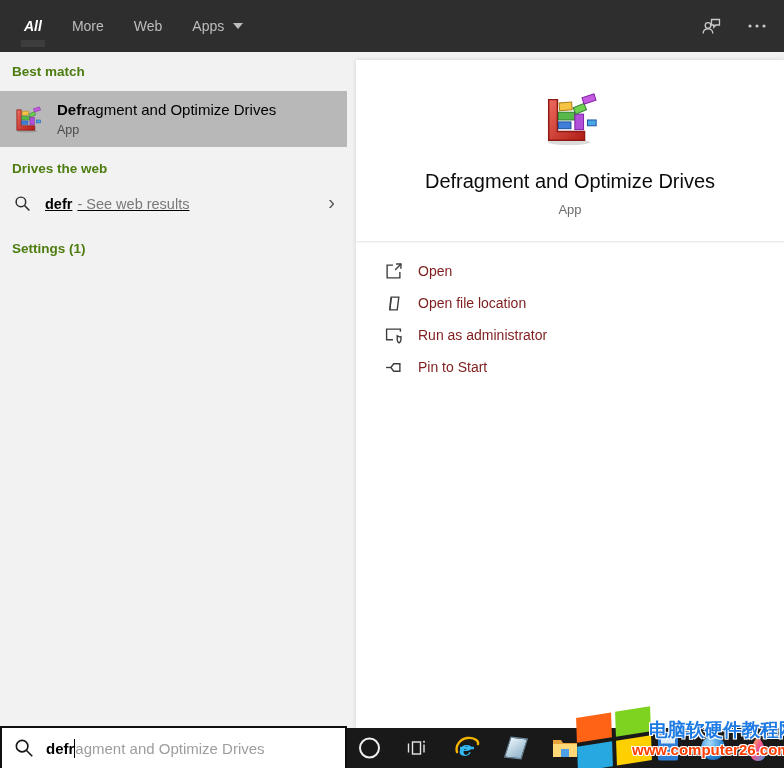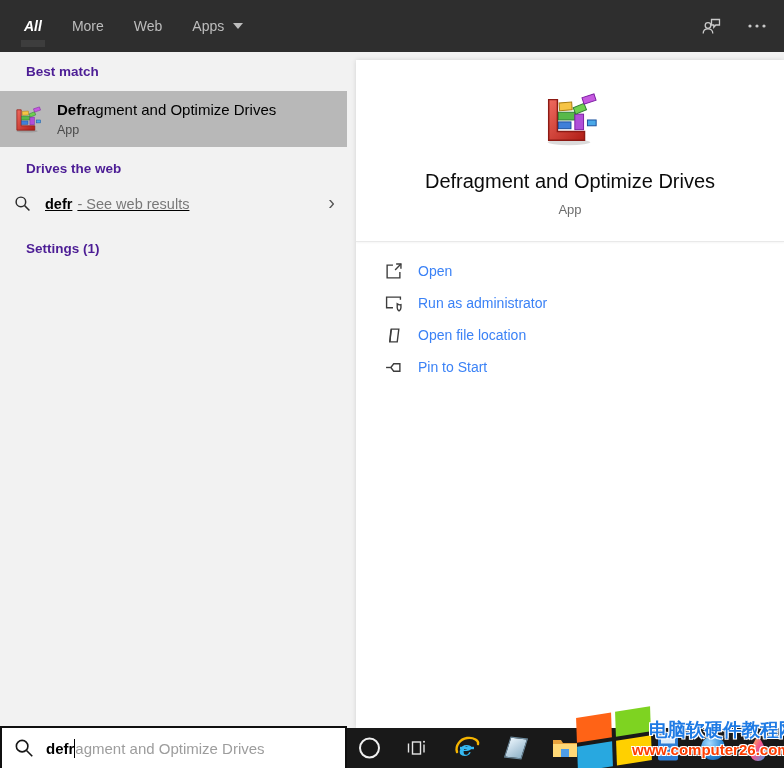--- a/index.html
+++ b/index.html
@@ -14,21 +14,21 @@
   .tab.active::before { content:""; position:absolute; left:-3px; right:-3px; bottom:5px; height:7px; background:#3d3d3d; z-index:0; }
   .tab span { position:relative; z-index:1; }
   .caret-down { width:0; height:0; border-left:5px solid transparent; border-right:5px solid transparent; border-top:6px solid #bdbdbd; margin-left:9px; }
   .topbar-spacer { flex:1; }
   .topbar-icons { display:flex; align-items:center; gap:24px; }
   .topbar-icons svg { display:block; }
 
   
   .main { display:flex; height:676px; }
   .left { width:347px; background:#f2f2f2; flex:none; }
-  .section-header { font-size:13.5px; font-weight:bold; color:#4c1d95; padding-left:26px; }
+  .section-header { font-size:13.5px; font-weight:bold; color:#4d7c0f; padding-left:12px; }
   .hdr-best { padding-top:12px; }
   .best-row { margin-top:12px; height:56px; background:#b8b8b8; display:flex; align-items:center; padding-left:12px; cursor:pointer; }
   .best-icon { width:31px; height:31px; margin-right:14px; flex:none; }
   .best-title { font-size:15px; color:#000; line-height:1.2; }
   .best-sub { font-size:12.5px; color:#4a4a4a; margin-top:4px; }
   .hdr-web { margin-top:14px; }
   .web-row { margin-top:10px; height:35px; display:flex; align-items:center; padding:0 12px 0 14px; cursor:pointer; }
   .web-row svg { flex:none; margin-right:14px; }
   .web-text { font-size:14.5px; color:#000;text-decoration:underline; }
   .web-text b { font-weight:bold; }
@@ -37,21 +37,21 @@
   .hdr-settings { margin-top:20px; }
 
   .right { flex:1; background:#f2f2f2; padding:8px 0 0 9px; }
   .card { background:#fff; height:100%; box-shadow:0 0 5px rgba(0,0,0,.13); }
   .hero { text-align:center; padding-top:28px; }
   .hero-icon { width:62px; height:62px; }
   .hero-title { font-size:20px; font-weight:400; color:#0b0b0b; margin-top:16px; }
   .hero-sub { font-size:13px; color:#6d6d6d; margin-top:9px; }
   .divider { height:1px; background:#e9e9e9; margin-top:24px; box-shadow:0 1px 2px rgba(0,0,0,.06); }
   .actions { list-style:none; margin-top:13px; padding-left:29px; }
-  .action { display:flex; align-items:center; height:32px; gap:16px; font-size:14px; color:#3b82f6; cursor:pointer; }
+  .action { display:flex; align-items:center; height:32px; gap:16px; font-size:14px; color:#7f1d1d; cursor:pointer; }
   .action svg { flex:none; }
 
   
   .footer { position:absolute; left:0; bottom:0; width:784px; height:40px; display:flex; align-items:flex-end; }
   .searchbox { width:347px; height:42px; background:#fff; border:2px solid #101010; border-bottom:none; display:flex; align-items:center; padding-left:12px; flex:none; }
   .searchbox svg { margin-right:12px; flex:none; }
   .typed { font-size:15px; font-weight:600; color:#000; }
   .cursor-caret { display:inline-block; width:1px; height:19px; background:#000; vertical-align:-4px; }
   .suggestion { font-size:15px; color:#9d9d9d; }
   .taskbar { flex:1; height:40px; background:#191919; position:relative; }
@@ -178,31 +178,31 @@
         <li class="action">
           <svg width="17" height="17" viewBox="0 0 16 16" fill="none" stroke="#3d3d3d" stroke-width="1.3">
             <path d="M14 8.5 V14 H2 V2 H7.5"></path>
               <path d="M9.5 6.5 L15 1"></path>
               <path d="M10.5 1 H15 V5.5"></path>
           </svg>
           <span>Open</span>
         </li>
         <li class="action">
           <svg width="17" height="17" viewBox="0 0 16 16" fill="none" stroke="#3d3d3d" stroke-width="1.3">
+            <path d="M6 2 H13 L11.5 14 H4.5 Z"></path>
+              <path d="M6 2 C5 3.5 5 12.5 4.5 14"></path>
+          </svg>
+          <span>Open file location</span>
+        </li>
+        <li class="action">
+          <svg width="17" height="17" viewBox="0 0 16 16" fill="none" stroke="#3d3d3d" stroke-width="1.3">
             <path d="M14.5 4.5 V2 H1.5 V12 H7.5"></path>
             <path d="M11.5 8.4 C12.6 9.2 13.9 9.4 15 9.1 V12 C15 13.9 13.2 15 13.2 15 C13.2 15 11.5 13.9 11.5 12 Z"></path>
           </svg>
           <span>Run as administrator</span>
-        </li>
-        <li class="action">
-          <svg width="17" height="17" viewBox="0 0 16 16" fill="none" stroke="#3d3d3d" stroke-width="1.3">
-            <path d="M6 2 H13 L11.5 14 H4.5 Z"></path>
-              <path d="M6 2 C5 3.5 5 12.5 4.5 14"></path>
-          </svg>
-          <span>Open file location</span>
         </li>
         <li class="action">
           <svg width="17" height="17" viewBox="0 0 16 16" fill="none" stroke="#3d3d3d" stroke-width="1.3">
             <path d="M1 8 H5.5"></path>
               <path d="M8.2 4.5 H14 V11.5 H8.2 L5.5 8 Z"></path>
           </svg>
           <span>Pin to Start</span>
         </li>
       </ul>
     </div>

